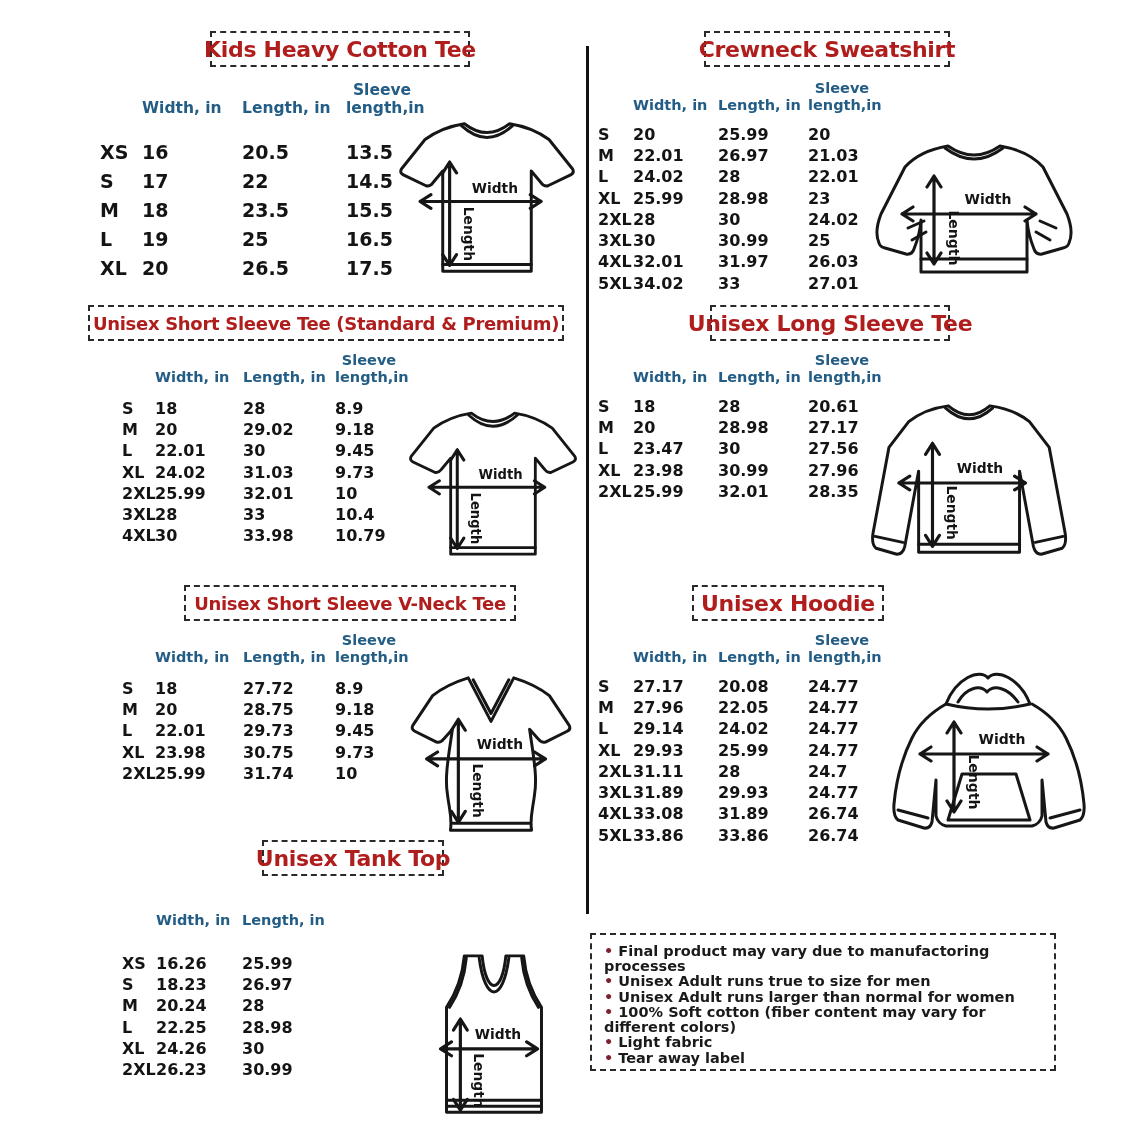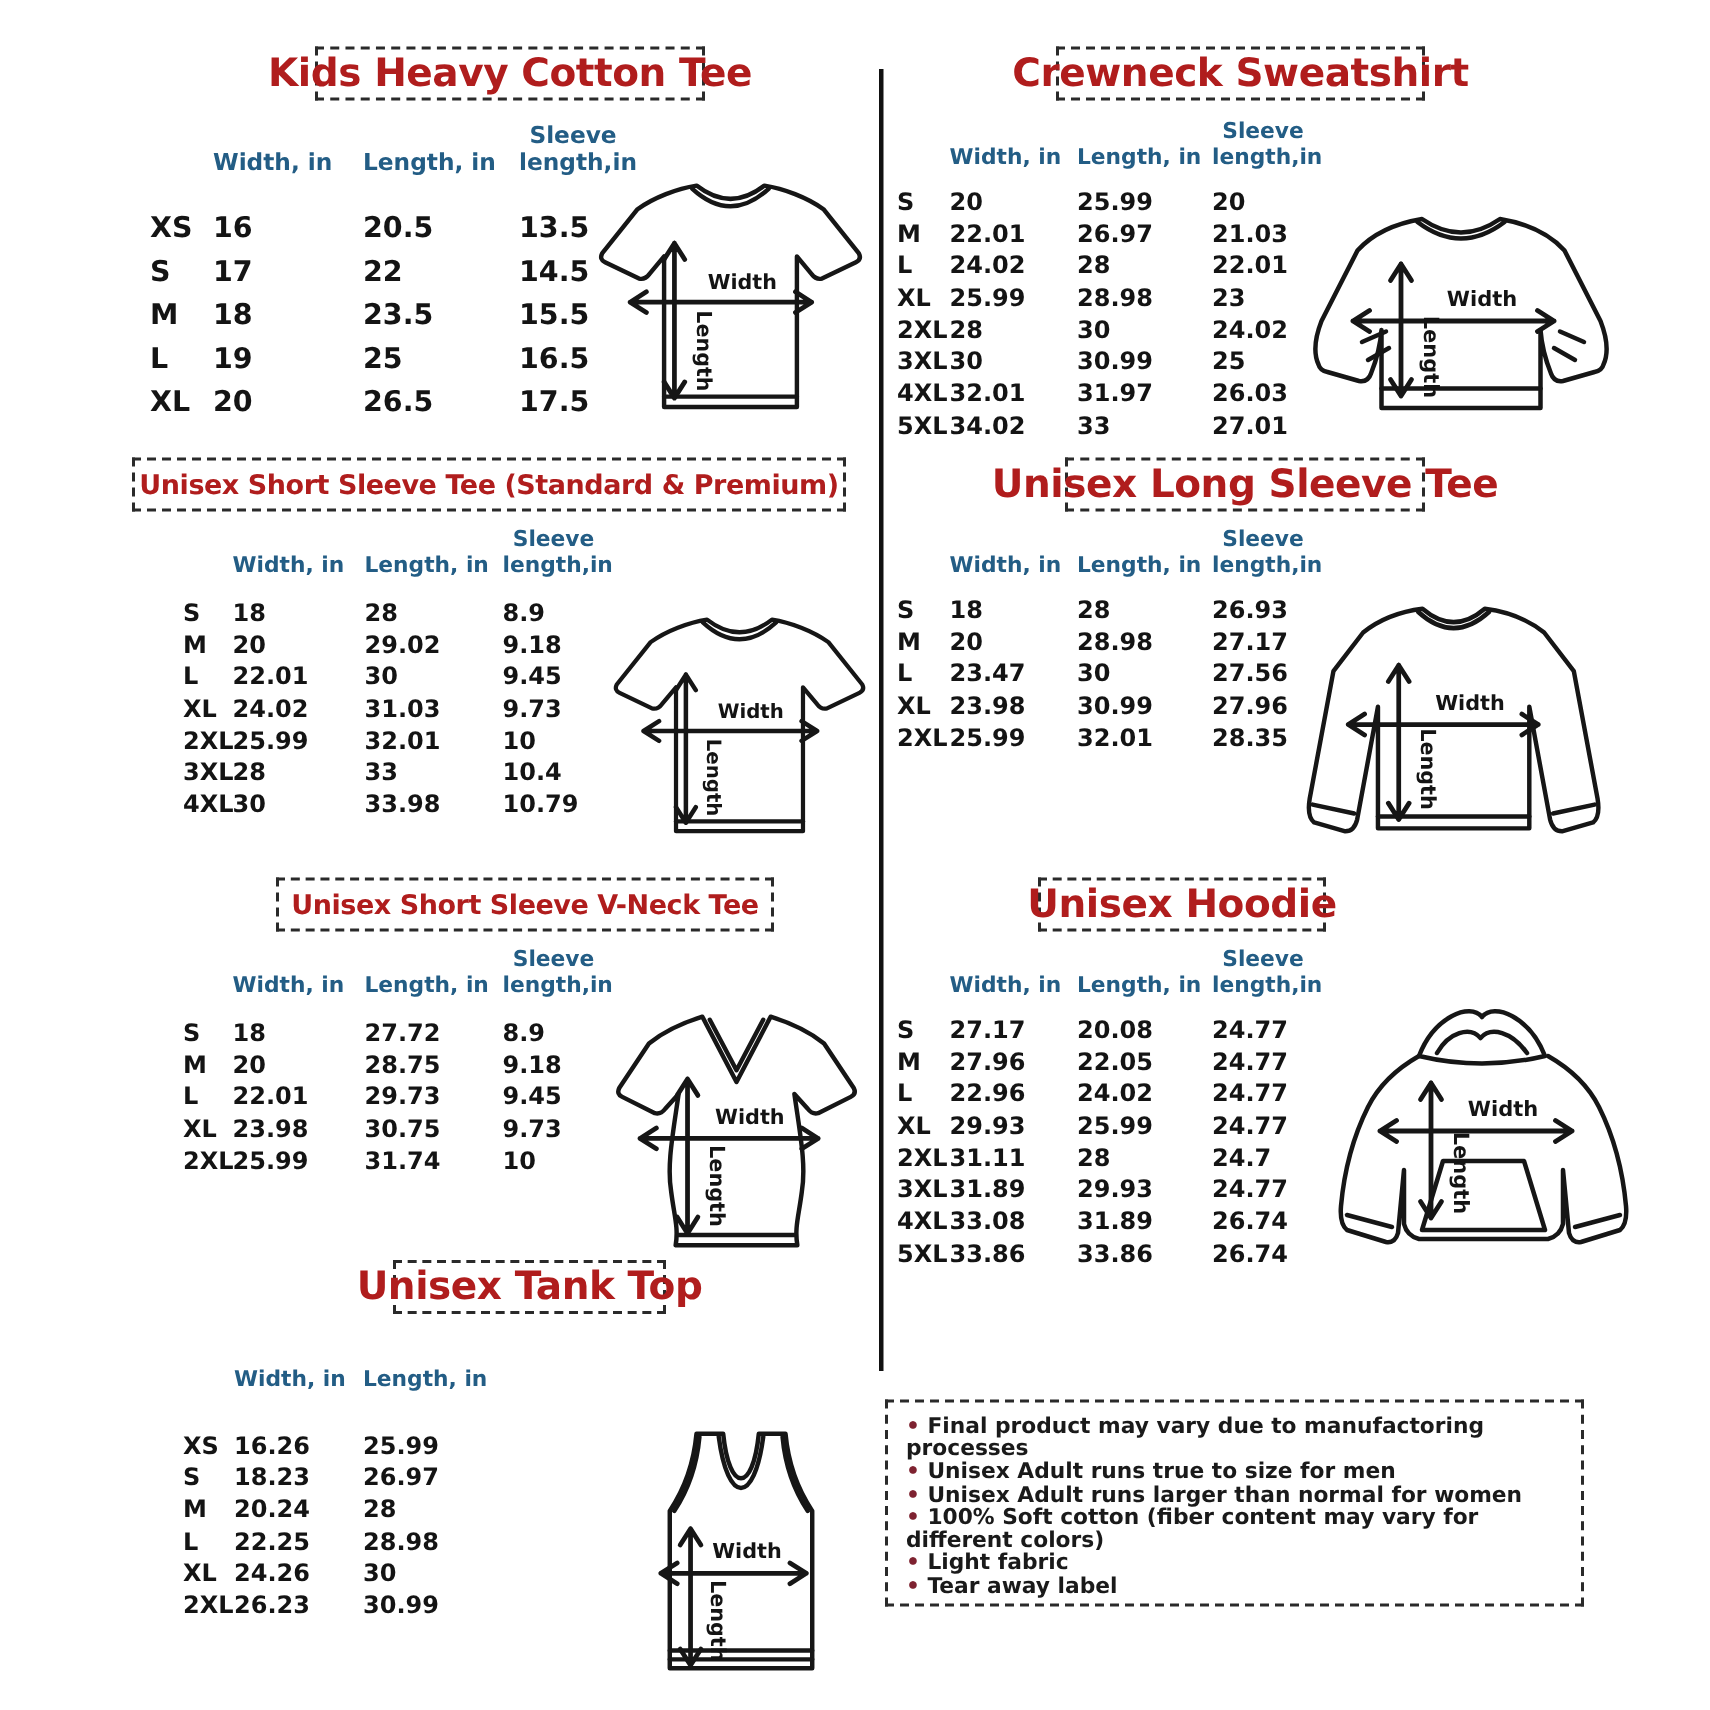--- a/index.html
+++ b/index.html
@@ -5,21 +5,21 @@
   html,body{margin:0;padding:0;background:#e9e9e9;}
   .sheet{
     position:relative;width:1140px;height:1140px;background:#ffffff;
     font-family:"DejaVu Sans", sans-serif;color:#141414;overflow:hidden;
     margin:0 auto;
   }
   .divider{position:absolute;left:586px;top:46px;width:3px;height:868px;background:#111;}
   .title-box{
     position:absolute;border:2px dashed #2a2a2a;color:#b01d1d;font-weight:700;
     display:flex;align-items:center;justify-content:center;white-space:nowrap;
-    font-size:26px;letter-spacing:-0.3px;background:#fff;
+    font-size:22px;letter-spacing:-0.3px;background:#fff;
   }
   .table{position:absolute;}
   .thead,.trow{display:grid;grid-template-columns:var(--cols);}
   .thead{align-items:end;color:#235d85;font-weight:700;}
   .thead .h{font-size:var(--hfs);line-height:1.16;}
   .h.sleeve{text-align:center;justify-self:start;width:var(--slw);}
   .tbody{margin-top:var(--gap);}
   .trow .cell{font-weight:700;font-size:var(--rowfs);line-height:var(--rowlh);white-space:nowrap;}
   .t-kids{--cols:42px 100px 104px 72px;--hfs:15.5px;--rowfs:19px;--rowlh:29px;--gap:20px;--slw:72px;}
   .t-std{--cols:33px 88px 92px 80px;--hfs:14.5px;--rowfs:16px;--rowlh:21.3px;--gap:12px;--slw:68px;}
@@ -244,21 +244,21 @@
       <span class="h"></span>
       <span class="h">Width, in</span>
       <span class="h">Length, in</span>
       <span class="h sleeve">Sleeve length,in</span>
     </div>
     <div class="tbody">
         <div class="trow">
           <span class="cell size">S</span>
           <span class="cell">18</span>
           <span class="cell">28</span>
-          <span class="cell">26.93</span>
+          <span class="cell">20.61</span>
         </div>
         <div class="trow">
           <span class="cell size">M</span>
           <span class="cell">20</span>
           <span class="cell">28.98</span>
           <span class="cell">27.17</span>
         </div>
         <div class="trow">
           <span class="cell size">L</span>
           <span class="cell">23.47</span>
@@ -362,21 +362,21 @@
           <span class="cell">24.77</span>
         </div>
         <div class="trow">
           <span class="cell size">M</span>
           <span class="cell">27.96</span>
           <span class="cell">22.05</span>
           <span class="cell">24.77</span>
         </div>
         <div class="trow">
           <span class="cell size">L</span>
-          <span class="cell">22.96</span>
+          <span class="cell">29.14</span>
           <span class="cell">24.02</span>
           <span class="cell">24.77</span>
         </div>
         <div class="trow">
           <span class="cell size">XL</span>
           <span class="cell">29.93</span>
           <span class="cell">25.99</span>
           <span class="cell">24.77</span>
         </div>
         <div class="trow">

